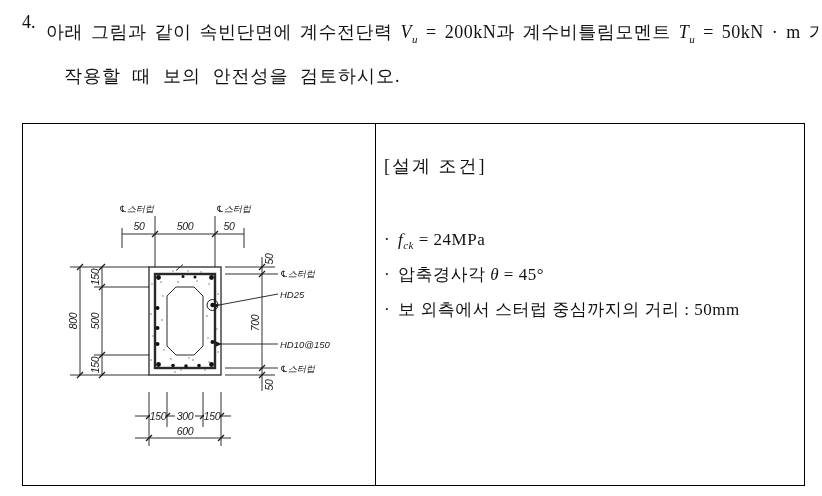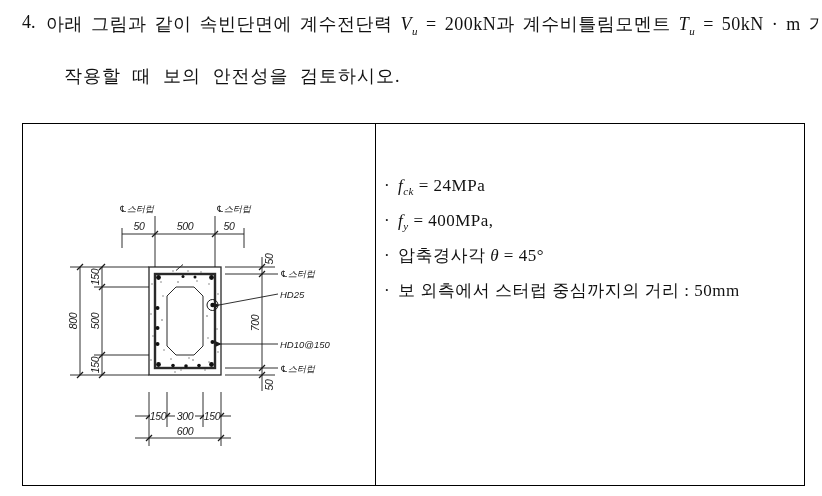--- a/index.html
+++ b/index.html
@@ -4,21 +4,21 @@
 <style>
   html,body { margin:0; padding:0; background:#fff; }
   .page {
     position:relative; width:822px; height:496px; background:#ffffff;
     font-family:"Liberation Serif","DejaVu Serif",serif; color:#111;
     overflow:hidden;
   }
   
   .problem { position:absolute; left:22px; top:12px; width:786px; font-size:18px; }
   .pnum   { position:absolute; left:0; top:0; }
-  .pline1 { position:absolute; left:24px; top:0; width:762px; word-spacing:3px; letter-spacing:0.5px; white-space:nowrap; }
+  .pline1 { position:absolute; left:24px; top:8px; width:762px; word-spacing:3px; letter-spacing:0.5px; white-space:nowrap; }
   .pline2 { position:absolute; left:42px; top:40px; word-spacing:6px; letter-spacing:1px;margin-top:12px; }
   .mvar   { font-style:italic; font-family:"Liberation Serif","DejaVu Serif",serif; }
   sub.msub{ font-size:11px; font-style:italic; }
   
   .figbox {
     position:absolute; left:22px; top:123px; width:781px; height:361px;
     border:1.5px solid #000; display:flex;
   }
   .cell-left  { width:352px; border-right:1.5px solid #000; position:relative;font-style:italic; }
   .cell-right { flex:1; position:relative; }
@@ -186,22 +186,22 @@
           <rect x="181" y="287" width="16" height="10"></rect>
         </g>
         <text class="dimtxt" x="135" y="296" text-anchor="middle">150</text>
         <text class="dimtxt" x="162" y="296" text-anchor="middle">300</text>
         <text class="dimtxt" x="189" y="296" text-anchor="middle">150</text>
         <text class="dimtxt" x="162" y="311" text-anchor="middle">600</text>
       </svg>
     </div>
 
     <div class="cell-right">
+      <div class="cond-heading">[설계 조건]</div>
       <div class="cond-list">
         <div class="cond-item"><span class="bullet">·</span><span></span><span class="mvar">f</span><sub class="msub">ck</sub><span> = 24MPa</span></div>
-        <div class="cond-item"><span class="bullet">·</span><span></span><span class="mvar">f</span><sub class="msub">y</sub><span> = 400MPa,</span></div>
         <div class="cond-item"><span class="bullet">·</span><span>압축경사각 </span><span class="mvar">θ</span><sub class="msub"></sub><span> = 45°</span></div>
         <div class="cond-item"><span class="bullet">·</span><span>보 외측에서 스터럽 중심까지의 거리 : 50mm</span></div>
       </div>
     </div>
 
   </div>
 </div>
 
 </body></html>

